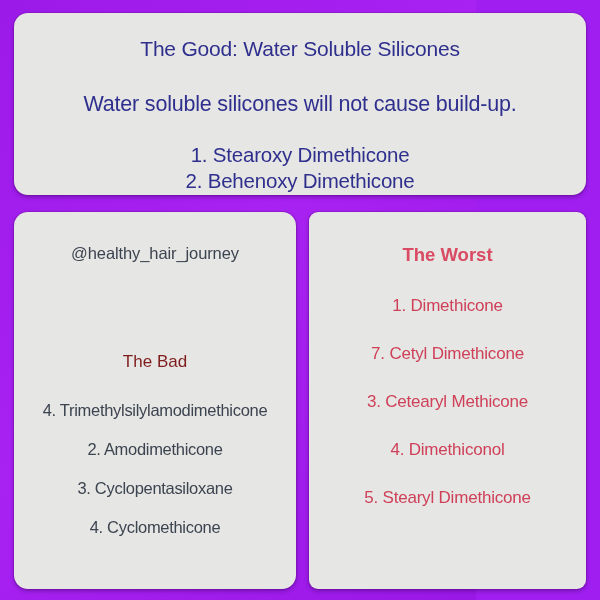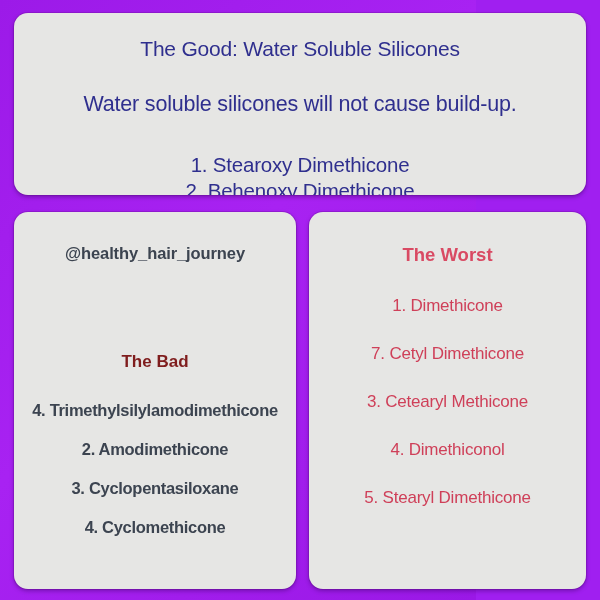--- a/index.html
+++ b/index.html
@@ -48,35 +48,34 @@
     font-size: 21px;
     margin-top: 14px;
     margin-bottom: 0;
   }
   #good-subtitle {
     font-size: 21.5px;
     margin-top: 31px;
     margin-bottom: 12px;
   }
   .good-list {
-    margin-top: 35px;
+    margin-top: 25px;
   }
   .good-list .good-item {
     font-size: 20.5px;
     line-height: 26px;
   }
   
   #panel-bad {
     left: 14px;
     top: 212px;
     width: 282px;
     height: 377px;
     padding: 0 6px;
     text-align: center;
-    font-weight: bold;
   }
   #handle {
     color: #3c4450;
     font-size: 16.5px;
     margin-top: 32px;
     letter-spacing: -0.1px;
   }
   #bad-title {
     color: #7f1d1d;
     font-size: 17px;
@@ -93,20 +92,21 @@
     white-space: nowrap;
   }
   
   #panel-worst {
     left: 309px;
     top: 212px;
     width: 277px;
     height: 377px;
     padding: 0 6px;
     text-align: center;
+    border-radius: 9px;
   }
   #worst-title {
     color: #d94a63;
     font-size: 18.5px;
     font-weight: bold;
     margin-top: 32px;
     letter-spacing: 0px;
   }
   .worst-list {
     margin-top: 16px;

